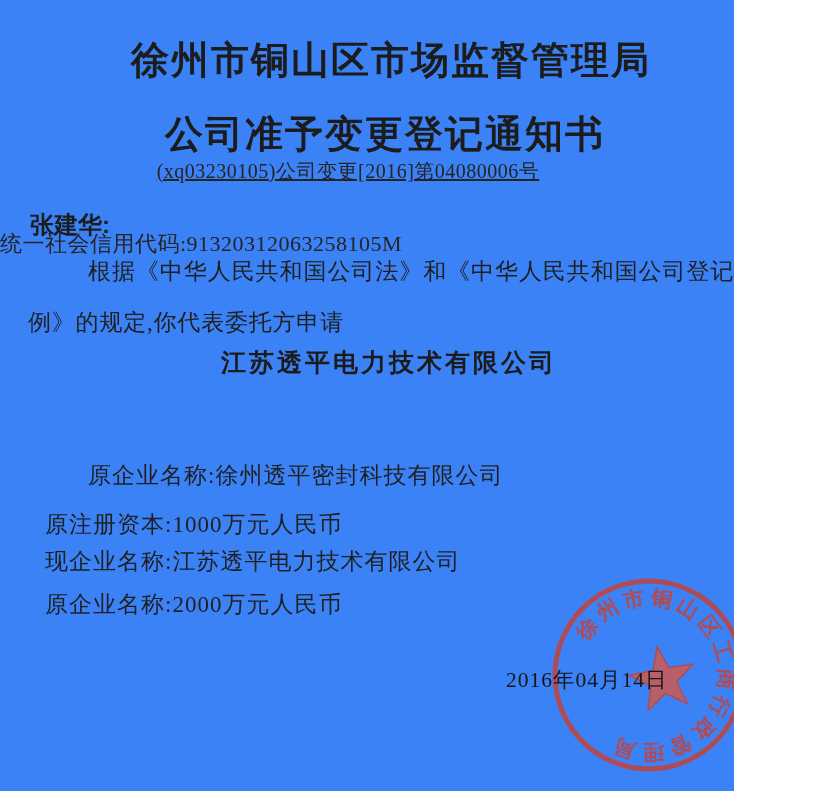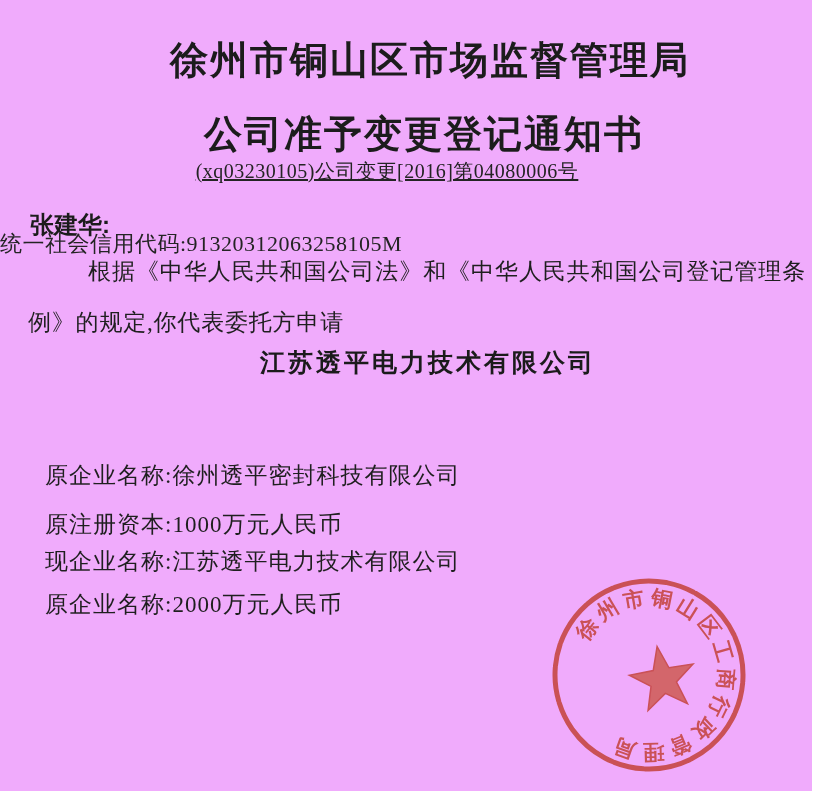--- a/index.html
+++ b/index.html
@@ -1,20 +1,20 @@
 <!DOCTYPE html>
 <html><head>
 <meta charset="utf-8">
 <style>
   html, body { margin: 0; padding: 0; background: #ffffff; }
   .page {
     position: relative;
-    width: 812px;
+    width: 734px;
     height: 791px;
-    background: #f0abfc;
+    background: #3b82f6;
     overflow: hidden;
     color: #1f1f1f;
     font-family: "Liberation Serif", "DejaVu Serif", serif;
   }
   .authority {
     position: absolute; top: 40px; left: 48px; right: 0;
     margin: 0; text-align: center;
     font-family: "Liberation Sans", "DejaVu Sans", sans-serif;
     font-size: 38px; font-weight: bold; letter-spacing: 2px;
     color: #1c1c1c; line-height: 1.1;
@@ -52,21 +52,21 @@
     font-size: 25px; font-weight: bold; letter-spacing: 3px; color: #1b1b1b;
   }
   .statement {
     position: absolute; top: 396px; left: 45px;
     font-size: 24px; letter-spacing: 1px; color: #1e1e1e;
   }
   .change-item {
     position: absolute; left: 45px;
     font-size: 23px; letter-spacing: 1px; color: #1f1f1f;
   }
-  .item-0 { top: 460px; }
+  .item-0 { top: 460px; margin-left: 43px; }
   .item-1 { top: 503px; margin-top: 6px; }
   .item-2 { top: 546px; }
   .item-3 { top: 589px; }
   .pickup-note {
     position: absolute; top: 626px; left: 82px;
     font-size: 22.5px; letter-spacing: 1px; color: #1f1f1f;
   }
   .issue-date {
     position: absolute; top: 665px; left: 506px;
     font-size: 21.5px; letter-spacing: 1px; color: #161616; z-index: 3;
@@ -111,20 +111,21 @@
 
   <div class="change-item item-2">
     <span>现企业名称</span><span>:</span><span>江苏透平电力技术有限公司</span>
   </div>
 
   <div class="change-item item-3">
     <span>原企业名称</span><span>:</span><span>2000万元人民币</span>
   </div>
 
 
+  <div class="issue-date">2016年04月14日</div>
 
   <svg class="seal" viewBox="0 0 220 220" xmlns="http://www.w3.org/2000/svg">
     <g transform="rotate(28 110 110)">
       <circle cx="110" cy="110" r="94" fill="none" stroke="#c4423a" stroke-width="5" stroke-dasharray="34 1.5 22 2 46 1.5 30 2 52 1.5 28 2" stroke-linecap="round"></circle>
       <path id="sealTextPath" fill="none" d="M 40,110 A 70,70 0 1 1 180,110 A 70,70 0 1 1 40,110"></path>
       <text fill="#c4423a">
         <textPath href="#sealTextPath">徐州市铜山区工商行政管理局</textPath>
       </text>
     </g>
     <g transform="translate(124 115) rotate(-10)">

